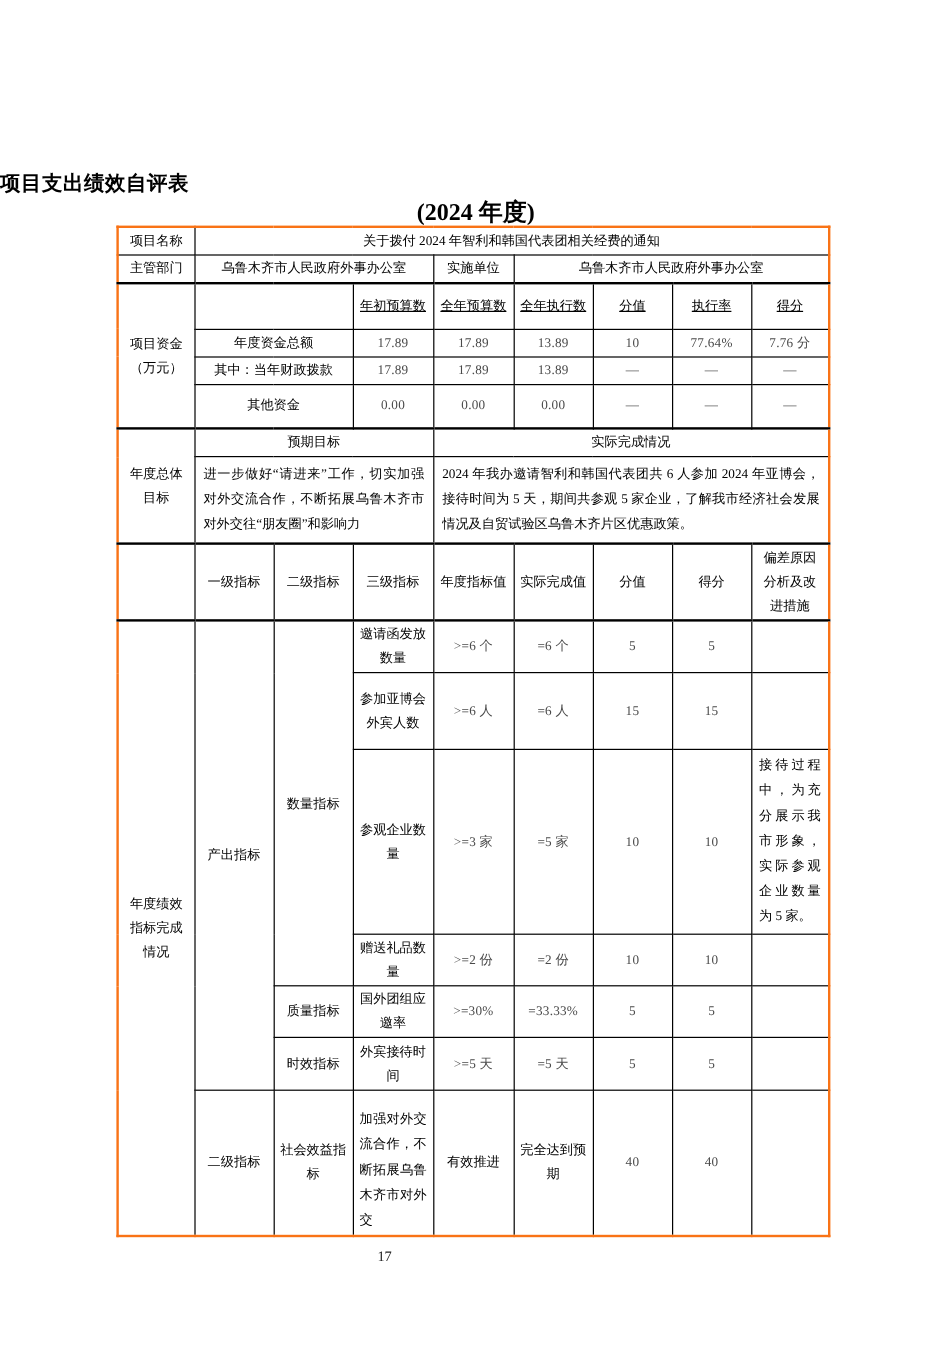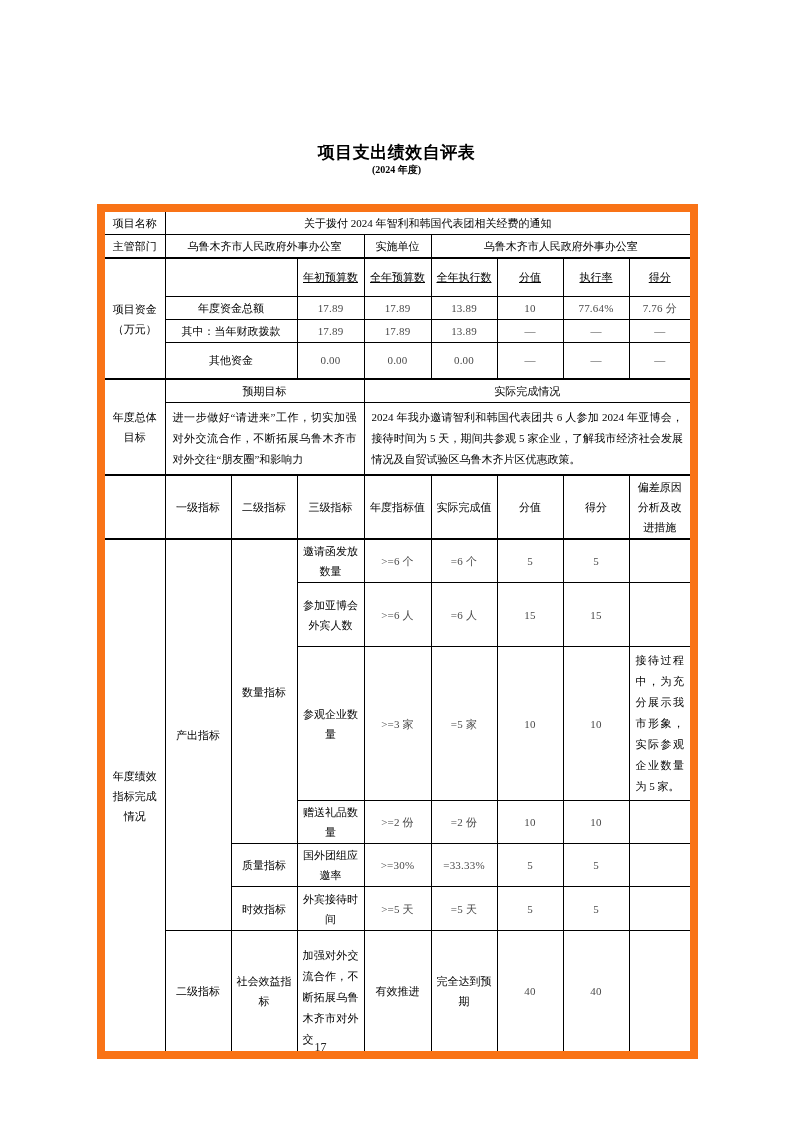--- a/index.html
+++ b/index.html
@@ -5,30 +5,30 @@
   * { box-sizing: border-box; margin: 0; padding: 0; }
   html, body { width: 793px; height: 1122px; }
   body {
     position: relative;
     background: #ffffff;
     color: #000;
     font-family: "Liberation Serif", "DejaVu Serif", serif;
   }
   .doc-title {
     position: absolute; top: 141px; left: 0; width: 793px;
-    text-align: center; font-size: 17px; font-weight: bold; letter-spacing: 0.5px;
+    font-size: 17px; font-weight: bold; letter-spacing: 0.5px;
   }
   .doc-subtitle {
     position: absolute; top: 163px; left: 0; width: 793px;
-    text-align: center; font-size: 10px; font-weight: bold;
+    text-align: center; font-size: 20px; font-weight: bold;
   }
   table.main {
-    position: absolute; left: 97px; top: 204px; width: 593px;
+    position: absolute; left: 97px; top: 188px; width: 593px;
     border-collapse: collapse; table-layout: fixed;
-    border: 8px solid #f97316;
+    border: 2px solid #f97316;
   }
   td {
     border: 1px solid #000;
     font-size: 11px; line-height: 20px;
     text-align: center; vertical-align: middle;
     padding: 1px 5px; overflow: hidden;
   }
   tr.sec > td { border-top-width: 2px; }
   .num { color: #4a4a4a; letter-spacing: 0.2px; }
   .para { text-align: justify; padding: 4px 7px; line-height: 21px; }

